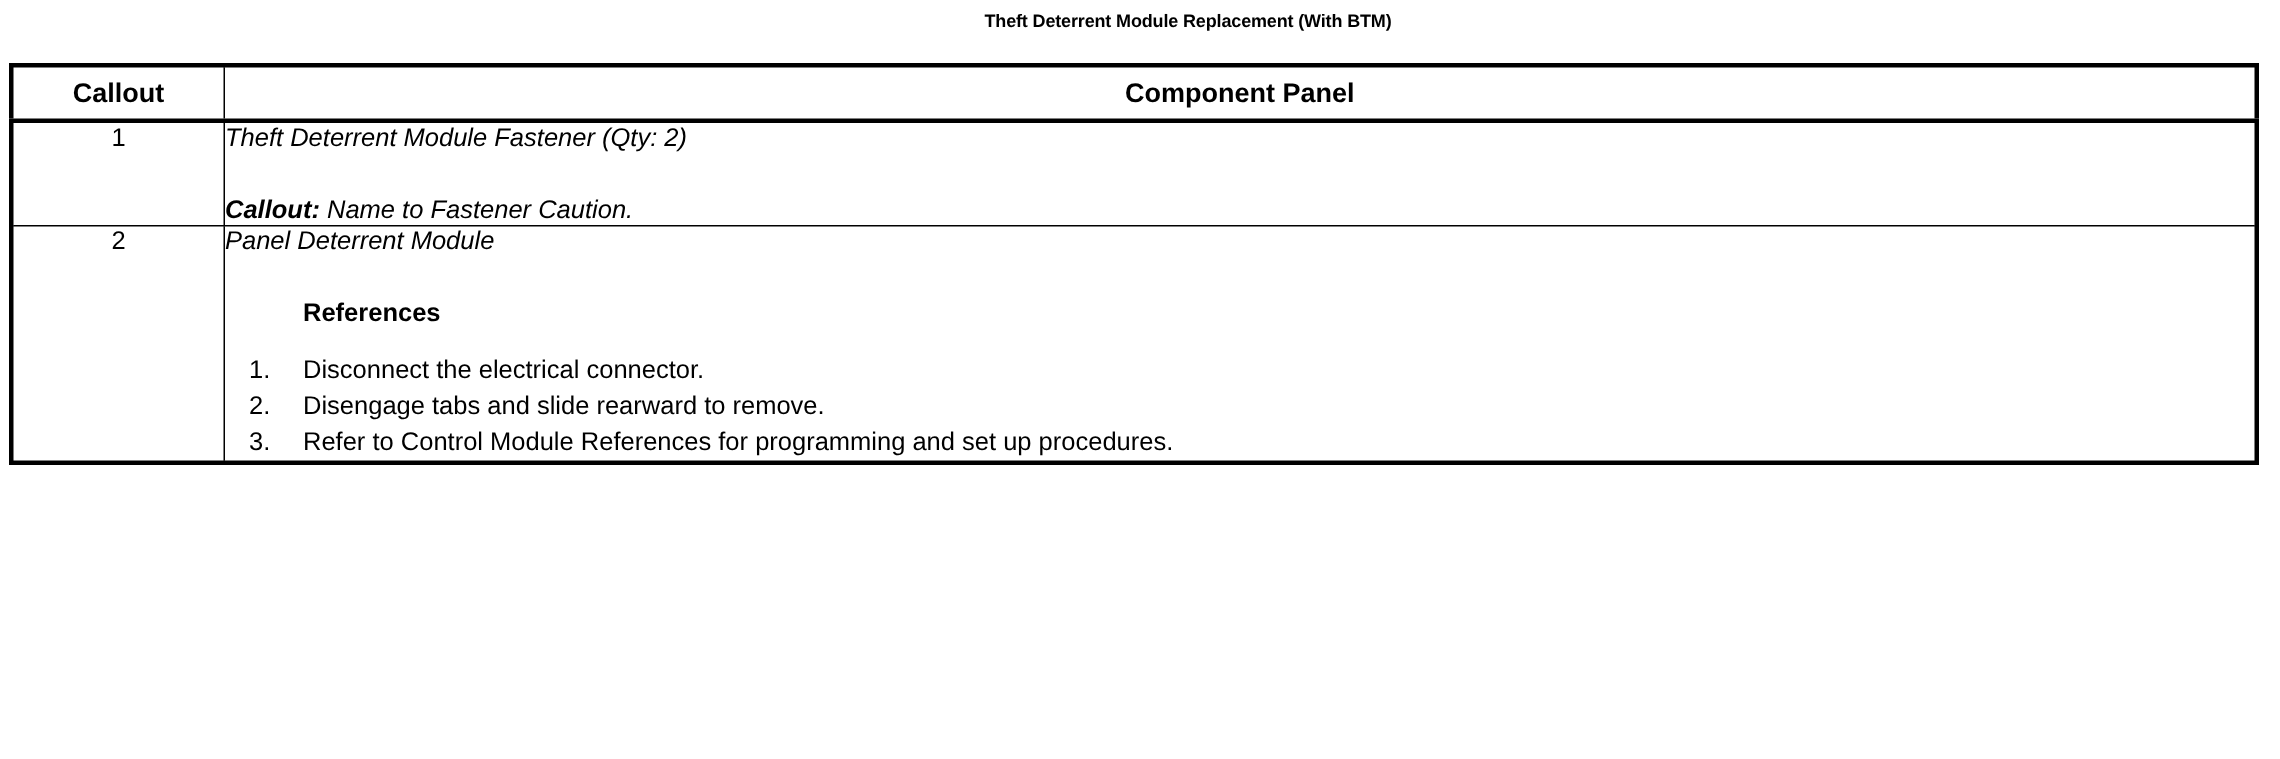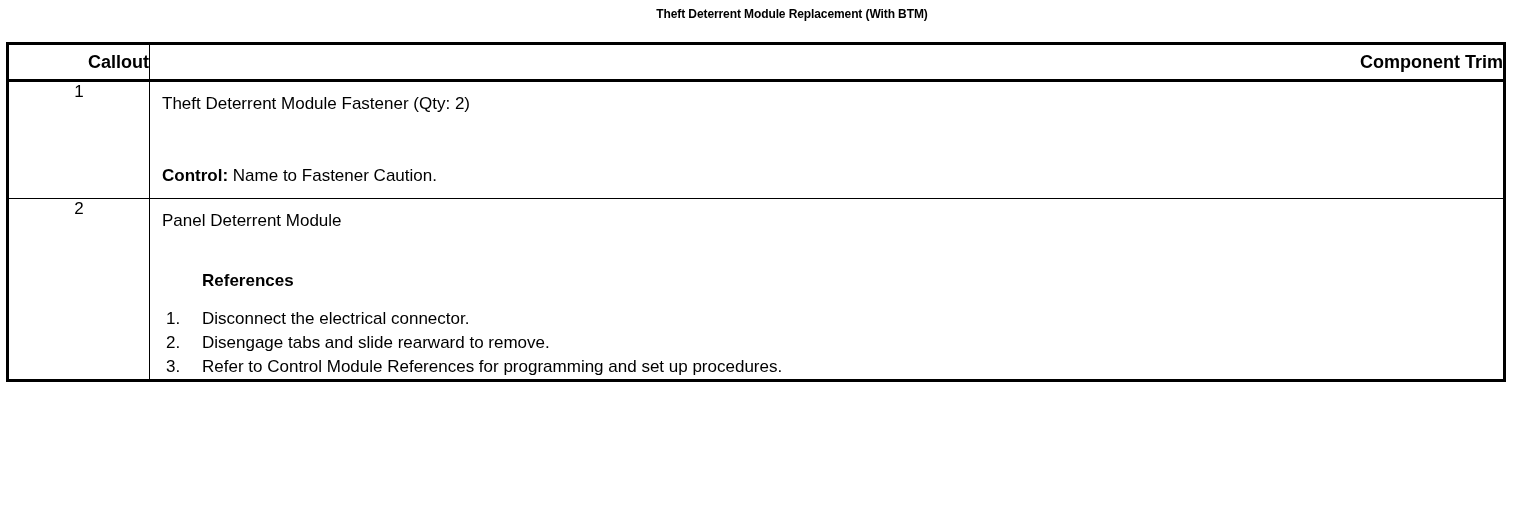--- a/index.html
+++ b/index.html
@@ -46,21 +46,21 @@
     padding: 0;
   }
   col.c-callout { width: 142px; }
   col.c-name { width: 1355px; }
 
   
   .hdr th {
     border-bottom: 3px solid #000;
     font-size: 18px;
     font-weight: bold;
-    text-align: right;
+    text-align: center;
     height: 34px;
     line-height: 34px;
     padding: 0;
   }
   .hdr th.callout-h { border-right: 1px solid #000; }
 
   
   .prelim-cell {
     padding: 6px 4px 10px 4px;
     font-size: 17px;
@@ -83,22 +83,23 @@
     text-align: center;
     vertical-align: middle;
     font-size: 17px;
   }
   .name-cell {
     padding: 6px 4px 8px 6px;
     font-size: 17px;
     line-height: 20px;
   }
   .name-line {
-    margin: 12px;
+    margin: 0;
     line-height: 20px;
+    font-style: italic;
   }
   .gap-26 { height: 28px; }
   .gap-14 { height: 16px; }
   .bold { font-weight: bold; }
   .sub-head {
     font-weight: bold;
     margin: 0 0 0 52px;
     line-height: 20px;
   }
   ol.steps {
@@ -128,32 +129,32 @@
   <div class="doc-title">Theft Deterrent Module Replacement (With BTM)</div>
 
   <table class="proc-table">
     <colgroup>
       <col class="c-callout">
       <col class="c-name">
     </colgroup>
     <thead>
       <tr class="hdr">
         <th class="callout-h">Callout</th>
-        <th>Component Trim</th>
+        <th>Component Panel</th>
       </tr>
     </thead>
     <tbody>
 
       <tr>
         <td class="callout-cell">1</td>
         <td class="name-cell">
           <p class="name-line">Theft Deterrent Module Fastener (Qty: 2)</p>
           <div class="gap-26"></div>
           <p class="name-line">
-            <span class="bold">Control:</span><span> Name to Fastener Caution.</span>
+            <span class="bold">Callout:</span><span> Name to Fastener Caution.</span>
           </p>
         </td>
       </tr>
 
       <tr>
         <td class="callout-cell">2</td>
         <td class="name-cell">
           <p class="name-line">Panel Deterrent Module</p>
           <div class="gap-26"></div>
           <p class="sub-head">References</p>

